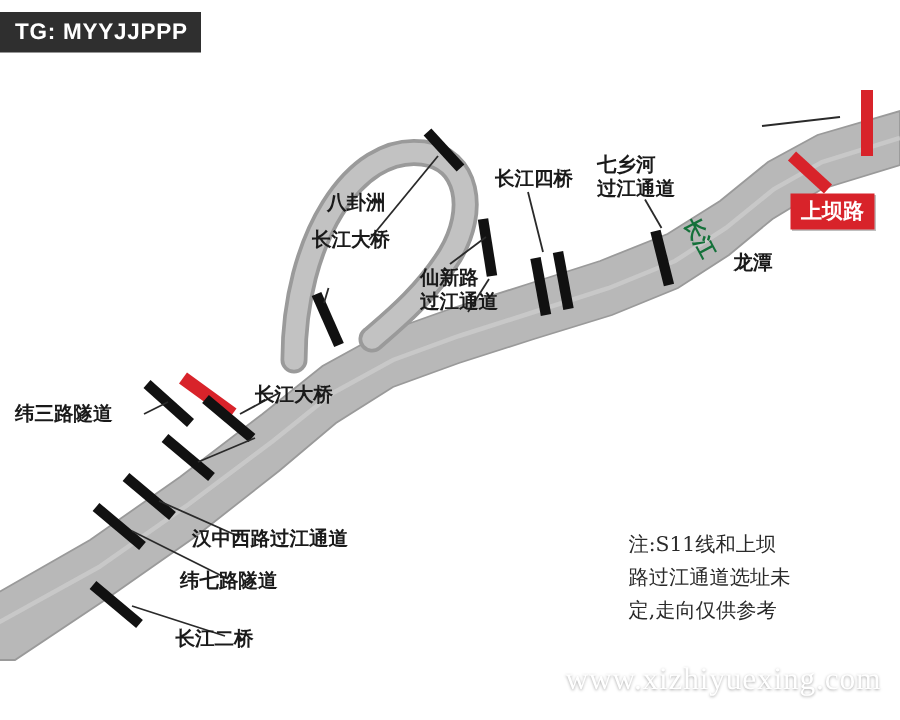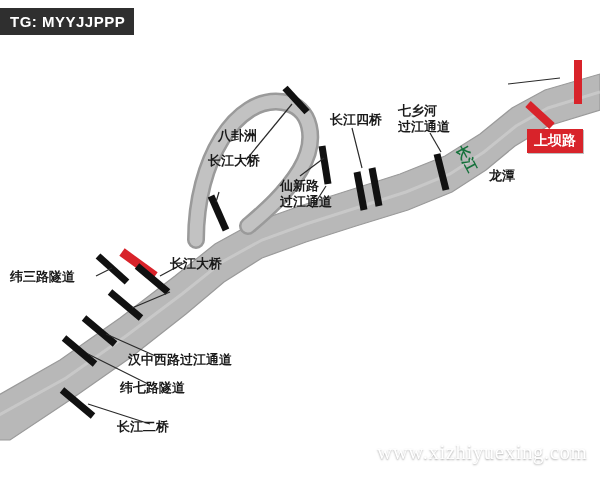--- a/index.html
+++ b/index.html
@@ -206,16 +206,19 @@
   <div class="lbl" style="left:208px; top:153px;">长江大桥</div>
   <div class="lbl" style="left:489px; top:168px;">龙潭</div>
   <div class="lbl" style="left:280px; top:178px;">仙新路
 过江通道</div>
   <div class="lbl" style="left:170px; top:256px;">长江大桥</div>
   <div class="lbl" style="left:10px; top:269px;">纬三路隧道</div>
   <div class="lbl" style="left:128px; top:352px;">汉中西路过江通道</div>
   <div class="lbl" style="left:120px; top:380px;">纬七路隧道</div>
   <div class="lbl" style="left:117px; top:419px;">长江二桥</div>
 
+  <div class="note" style="left:419px; top:352px;">注:S11线和上坝
+路过江通道选址未
+定,走向仅供参考</div>
 
   <div class="watermark" style="left:377px; top:440px;">www.xizhiyuexing.com</div>
 
 </div>
 
 </body></html>

